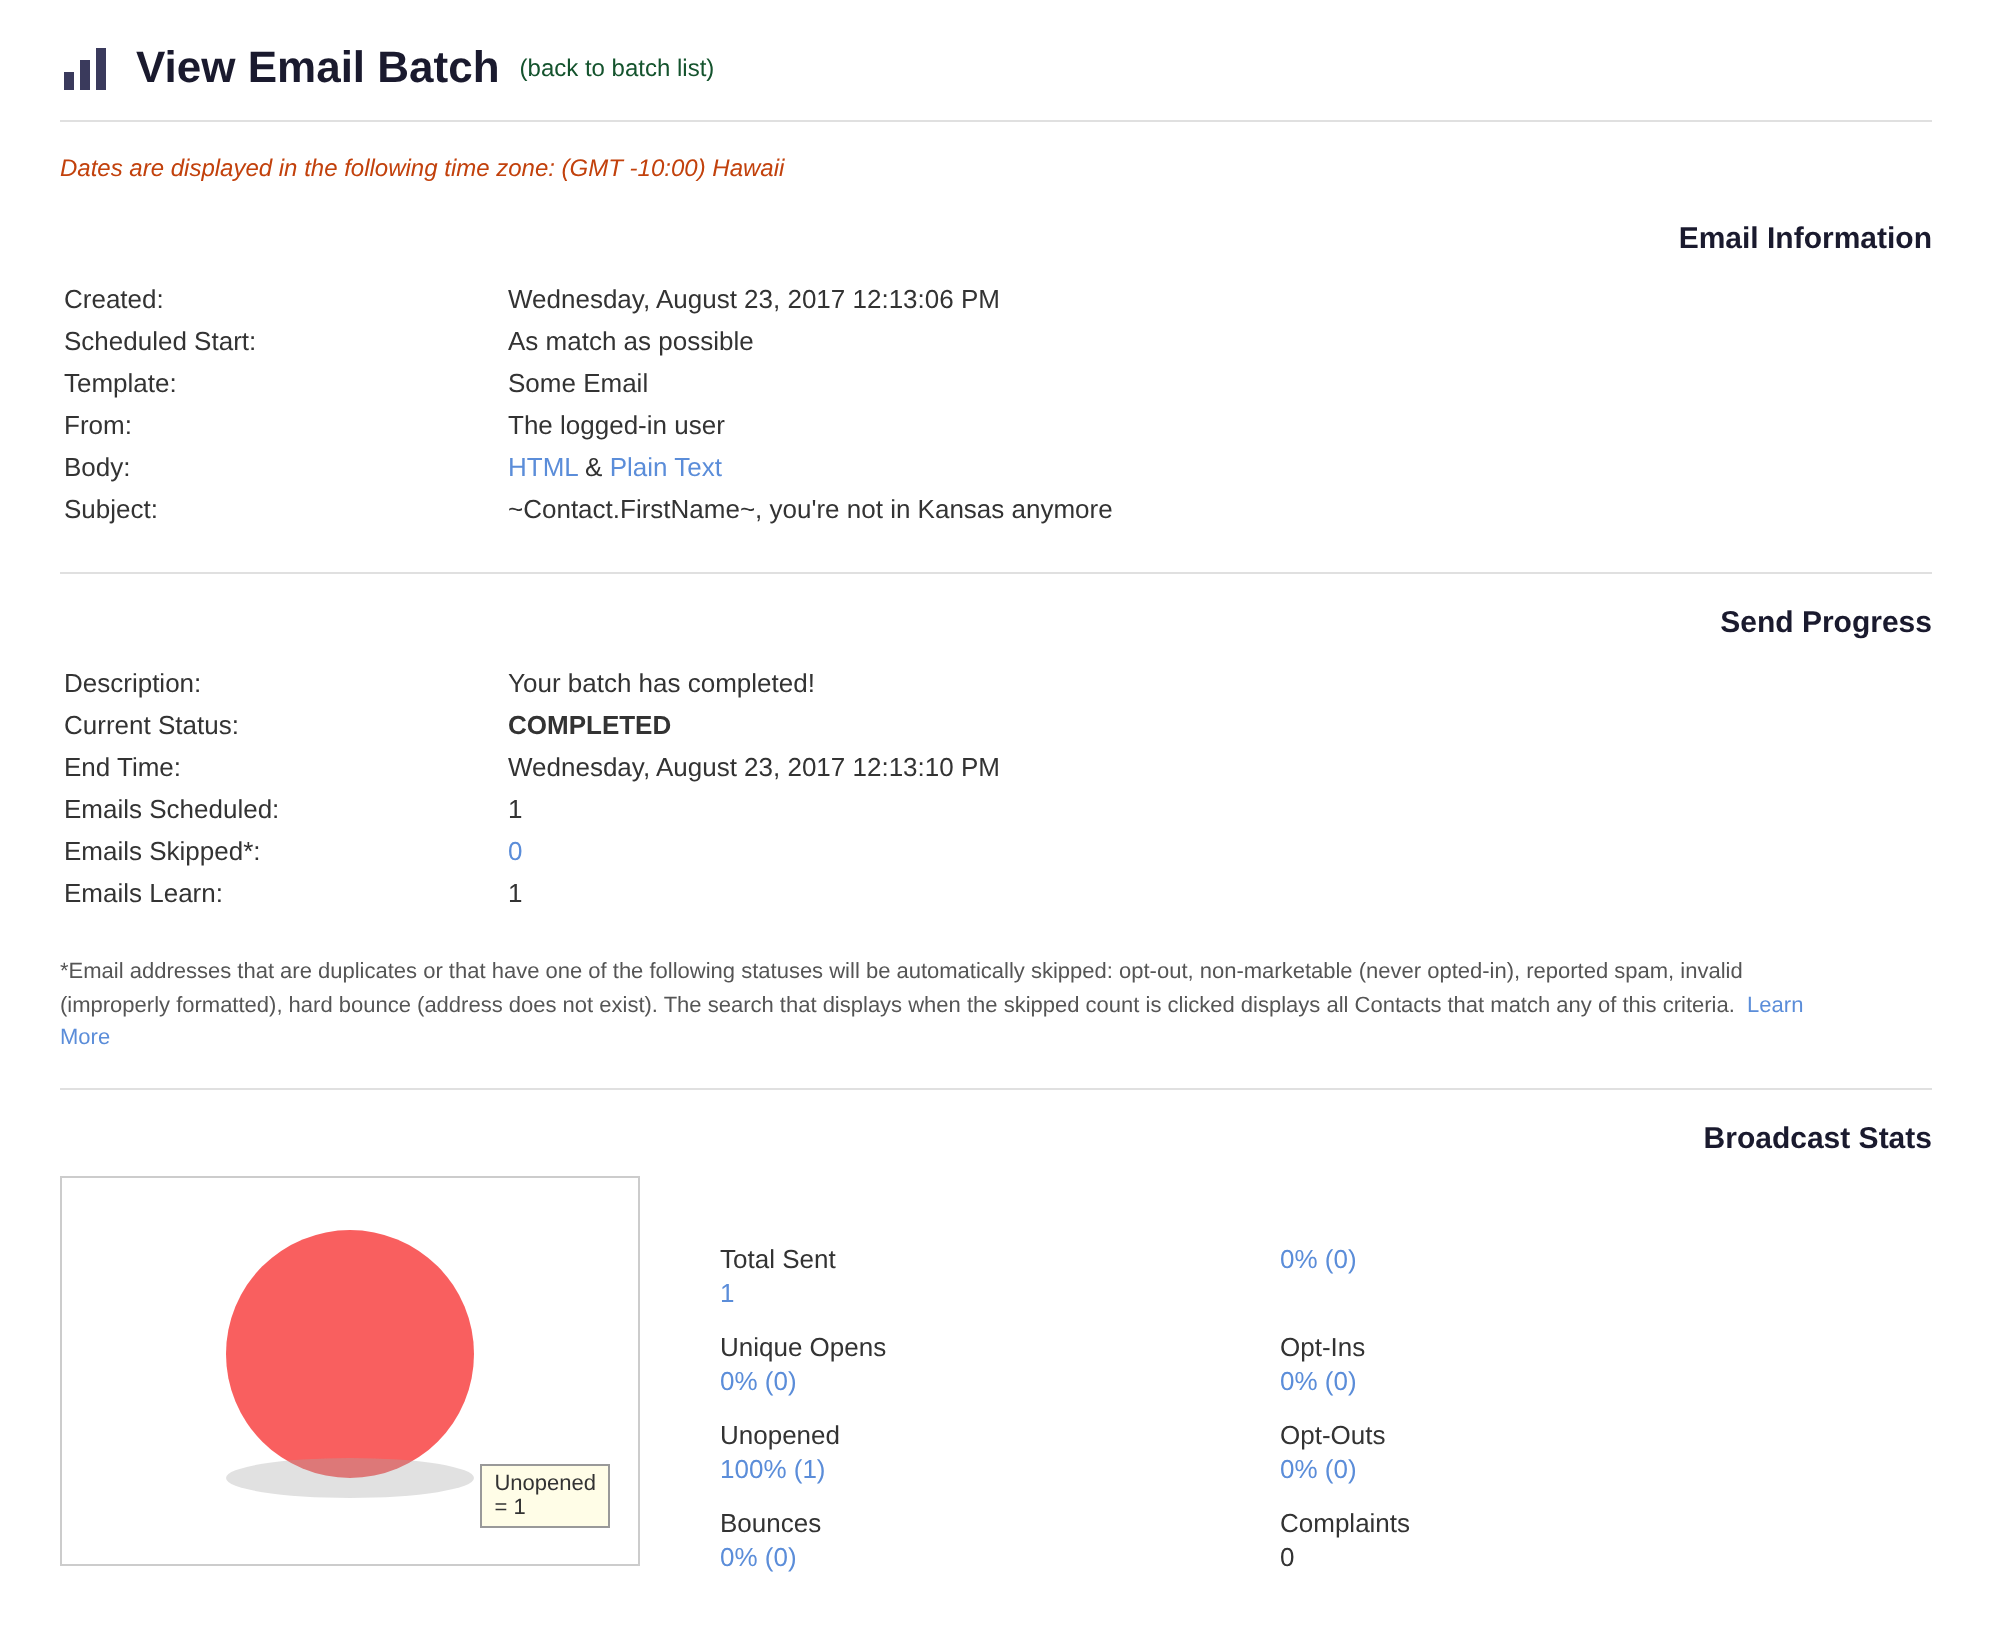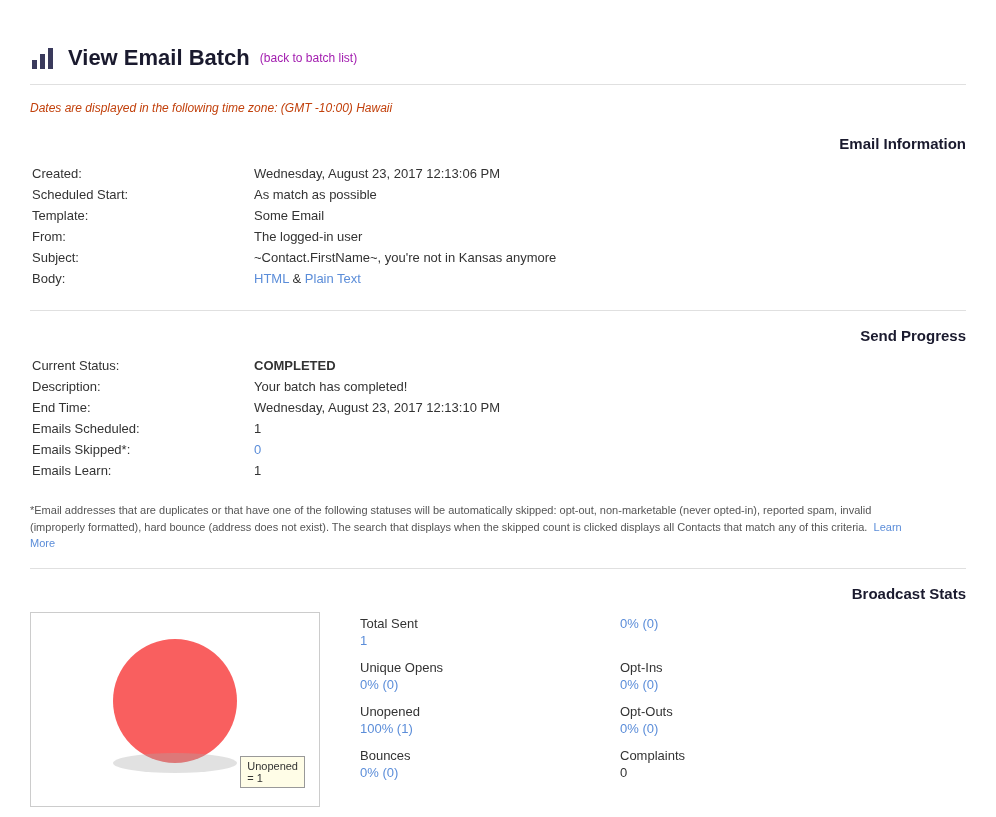--- a/index.html
+++ b/index.html
@@ -12,36 +12,35 @@
       width: 996px;
       min-height: 817px;
     }
     .page-header {
       display: flex;
       align-items: center;
       gap: 12px;
       margin-bottom: 16px;
       border-bottom: 1px solid #e0e0e0;
       padding-bottom: 12px;
-      margin-top: 24px;
     }
     .page-title-wrap {
       display: flex;
       align-items: center;
       gap: 10px;
     }
     .bar-chart-icon svg { display: block; }
     h1 {
       font-size: 22px;
       font-weight: bold;
       color: #1a1a2e;
     }
     .back-link {
       font-size: 12px;
-      color: #a21caf;
+      color: #14532d;
       text-decoration: none;
     }
     .timezone-note {
       font-style: italic;
       font-size: 12px;
       color: #c2410c;
       margin-bottom: 20px;
       margin-top: 12px;
     }
     .section-title {
@@ -115,24 +114,25 @@
       right: 14px;
       background: #fffde7;
       border: 1px solid #999;
       padding: 3px 6px;
       font-size: 11px;
       color: #333;
     }
     .stats-grid {
       display: grid;
       grid-template-columns: 220px 220px;
-      gap: 12px 40px;
+      gap: 12px 60px;
       flex: 1;
       align-content: start;
       padding-top: 4px;
+      margin-top: 30px;
     }
     .stat-item { }
     .stat-label {
       font-size: 13px;
       color: #333;
       margin-bottom: 2px;
     }
     .stat-value-plain {
       font-size: 13px;
       color: #333;
@@ -171,48 +171,48 @@
       </tr>
       <tr>
         <td>Template:</td>
         <td>Some Email</td>
       </tr>
       <tr>
         <td>From:</td>
         <td>The logged-in user</td>
       </tr>
       <tr>
-        <td>Subject:</td>
-        <td>~Contact.FirstName~, you're not in Kansas anymore</td>
-      </tr>
-      <tr>
         <td>Body:</td>
         <td>
           <a class="link-blue" href="#">HTML</a>
           <span> &amp; </span>
           <a class="link-blue" href="#">Plain Text</a>
         </td>
       </tr>
+      <tr>
+        <td>Subject:</td>
+        <td>~Contact.FirstName~, you're not in Kansas anymore</td>
+      </tr>
     </tbody>
   </table>
 </div>
 
 <hr class="section-divider">
 
 <div>
   <div class="section-title">Send Progress</div>
   <table class="info-table">
     <tbody>
       <tr>
+        <td>Description:</td>
+        <td>Your batch has completed!</td>
+      </tr>
+      <tr>
         <td>Current Status:</td>
         <td><span class="status-completed">COMPLETED</span></td>
-      </tr>
-      <tr>
-        <td>Description:</td>
-        <td>Your batch has completed!</td>
       </tr>
       <tr>
         <td>End Time:</td>
         <td>Wednesday, August 23, 2017 12:13:10 PM</td>
       </tr>
       <tr>
         <td>Emails Scheduled:</td>
         <td>1</td>
       </tr>
       <tr>

